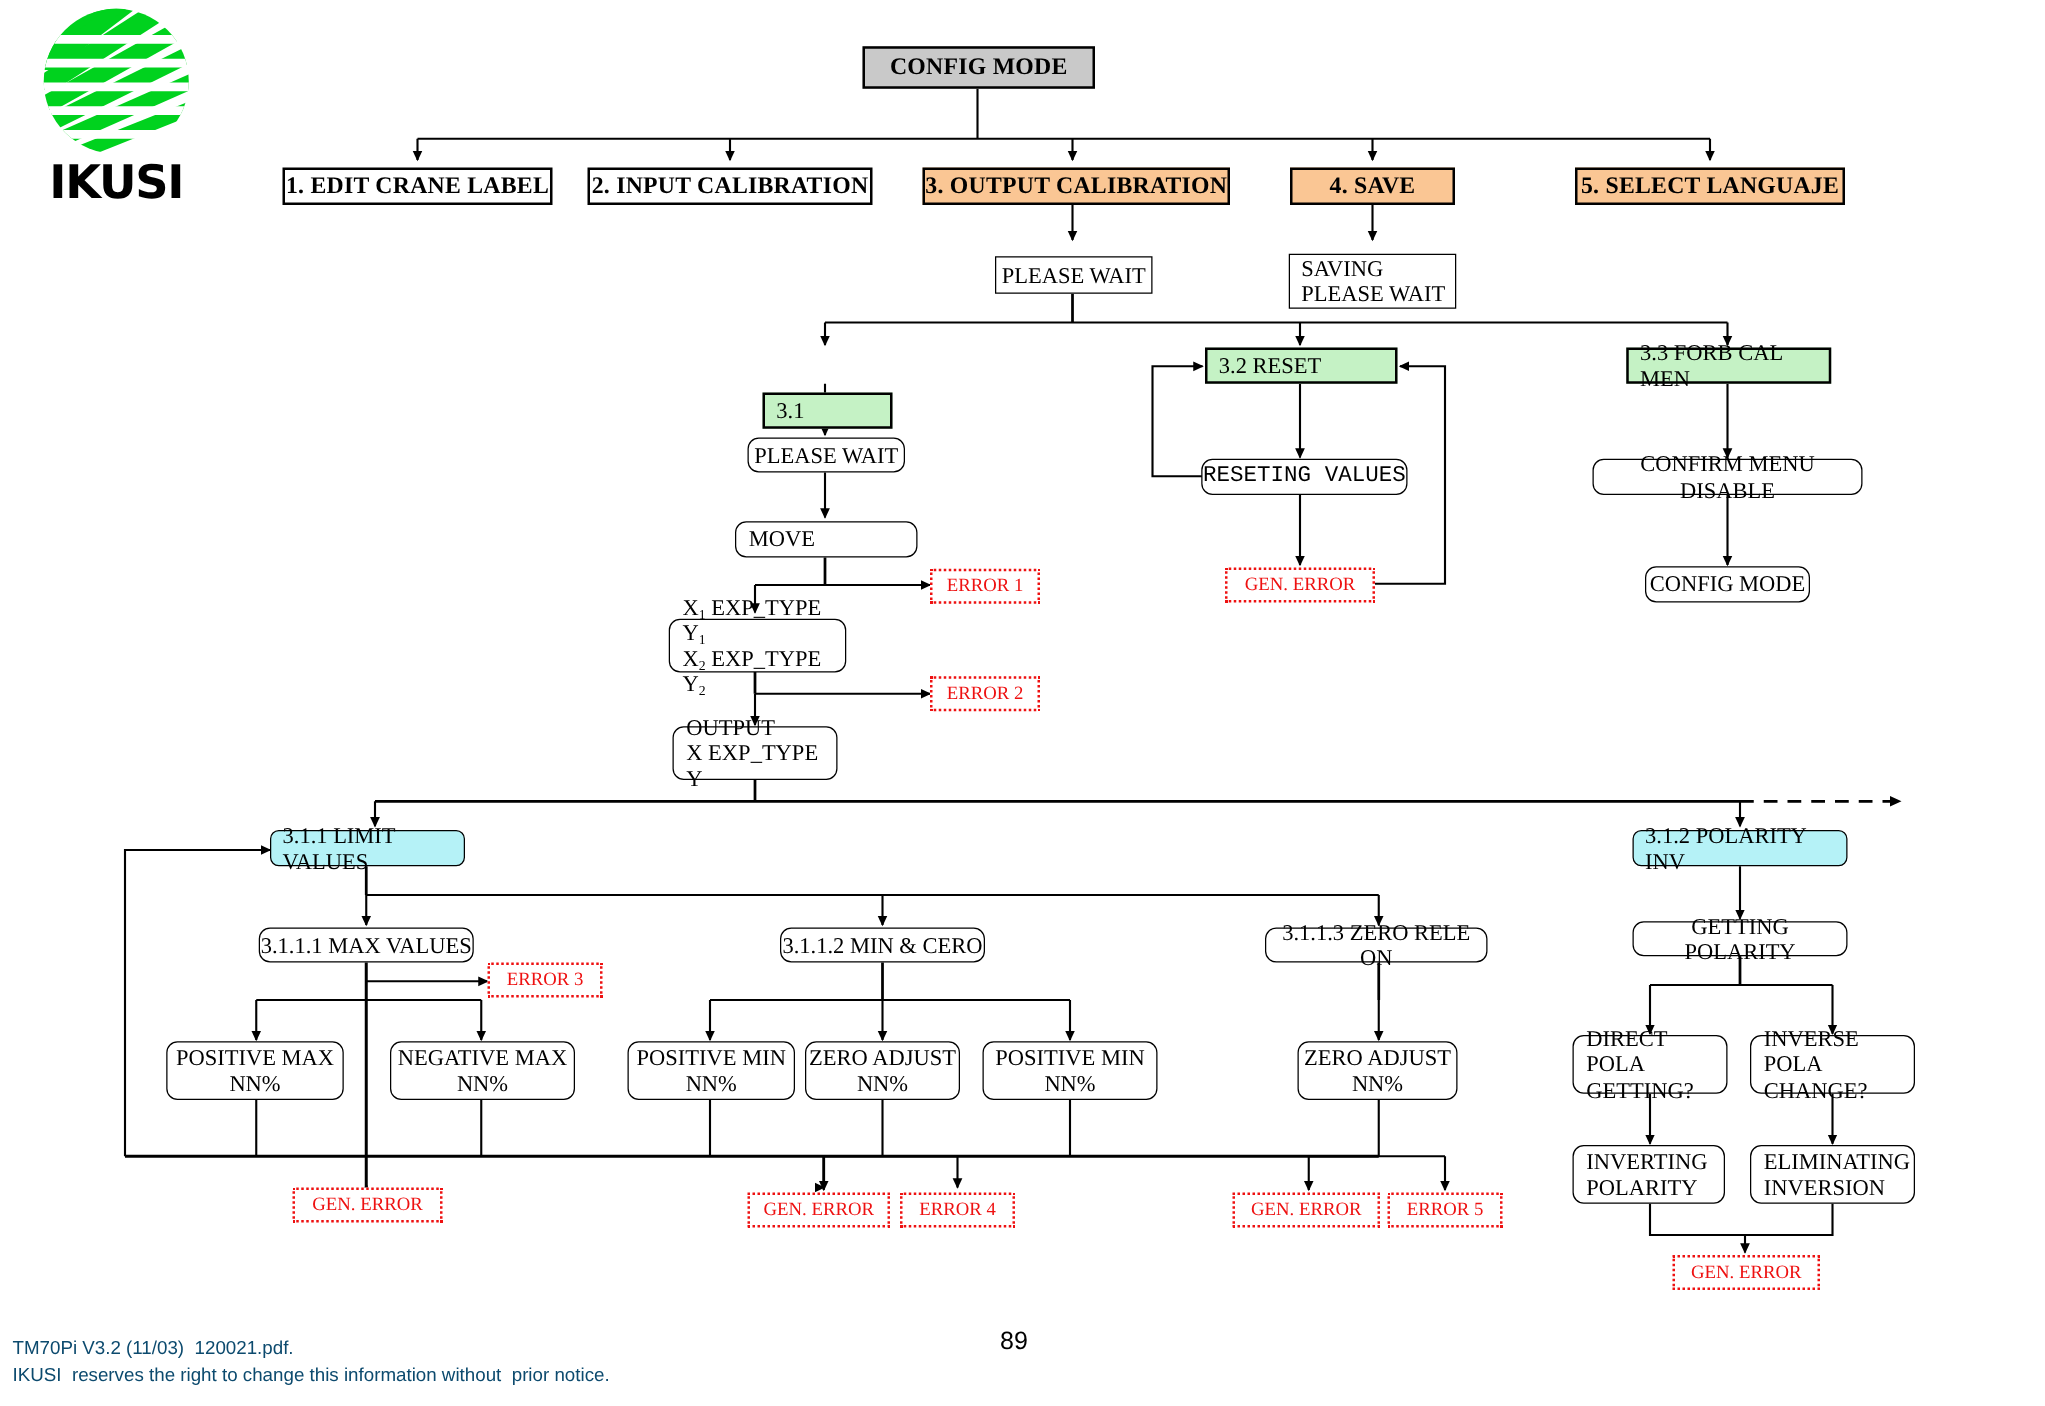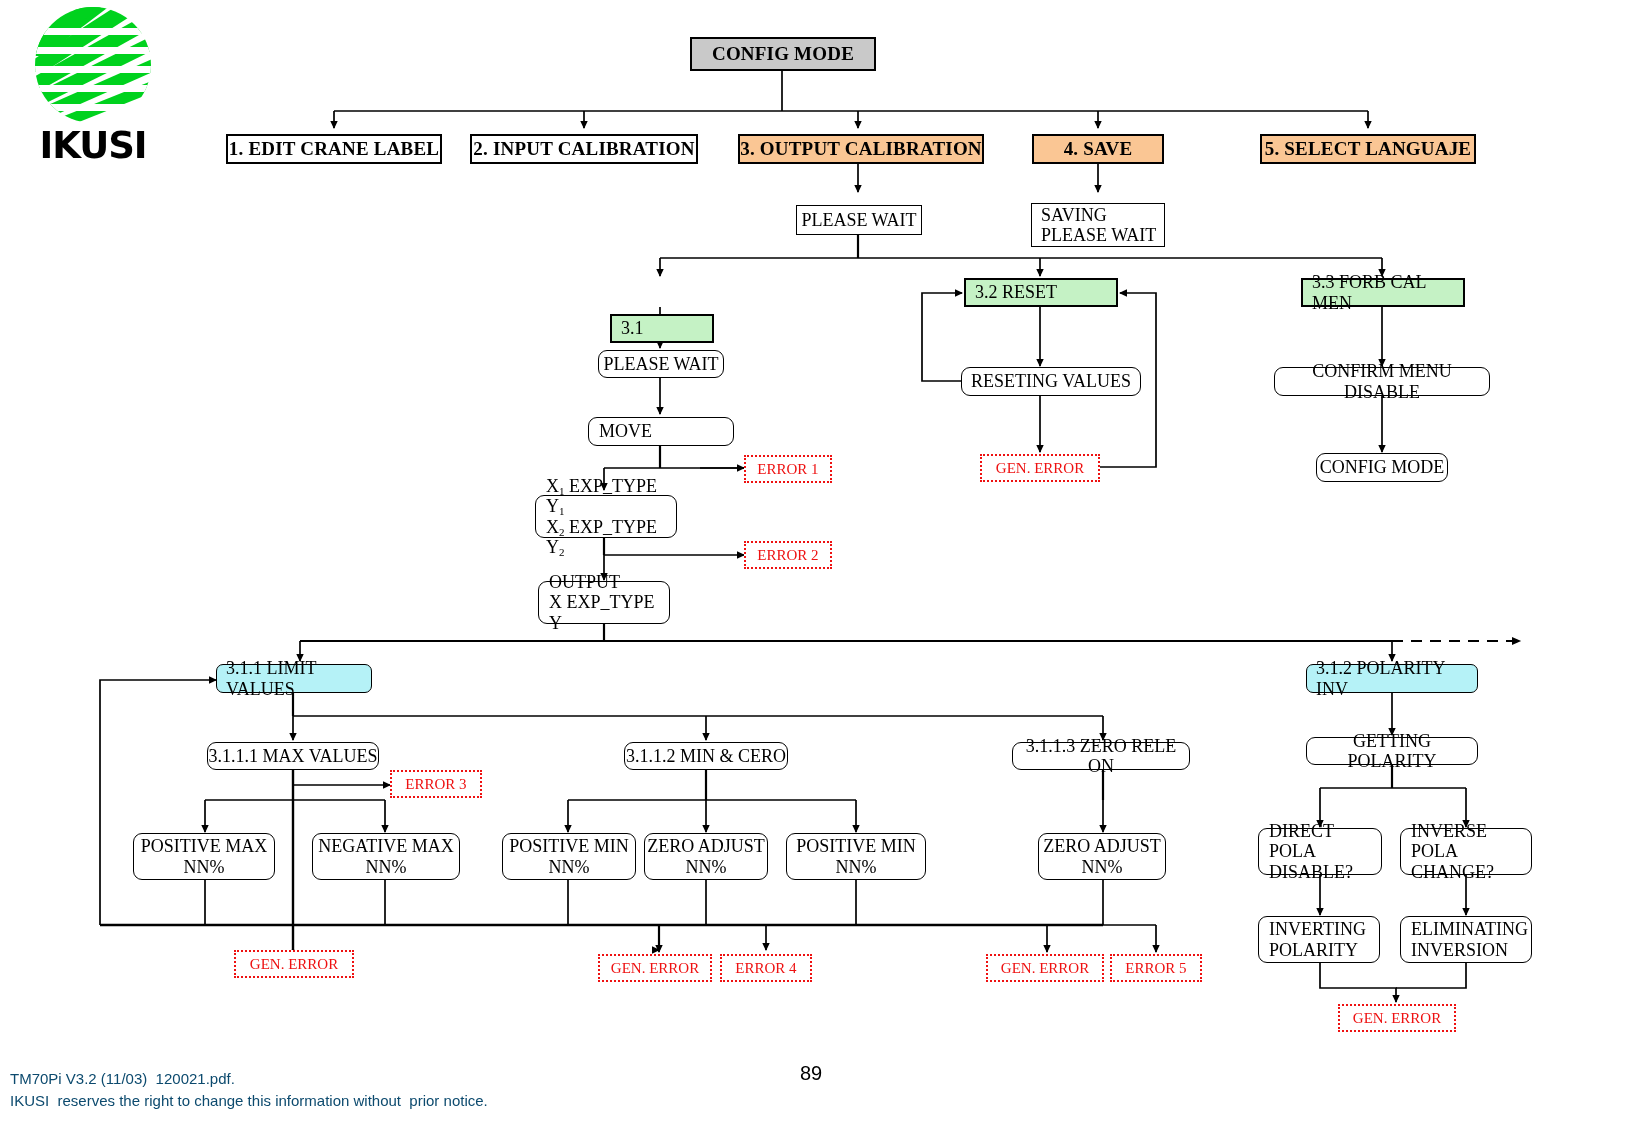--- a/index.html
+++ b/index.html
@@ -305,21 +305,21 @@
   </div>
   <div class="node msg" style="left:535px;top:495px;width:142px;height:43px;">
     <span class="ln">X<sub>1</sub> EXP_TYPE Y<sub>1</sub></span>
     <span class="ln">X<sub>2</sub> EXP_TYPE Y<sub>2</sub></span>
   </div>
   <div class="node msg" style="left:538px;top:581px;width:132px;height:43px;">
     <span class="ln">OUTPUT</span>
     <span class="ln">X EXP_TYPE Y</span>
   </div>
 
-  <div class="node msg ctr" style="left:961px;top:367px;width:180px;height:29px;">
+  <div class="node msg ctr" style="left:961px;top:367px;width:165px;height:29px;font-family:Liberation Mono, monospace;">
     <span class="ln">RESETING VALUES</span>
   </div>
 
   <div class="node msg ctr" style="left:1274px;top:367px;width:216px;height:29px;">
     <span class="ln">CONFIRM MENU DISABLE</span>
   </div>
   <div class="node msg ctr" style="left:1316px;top:453px;width:132px;height:29px;">
     <span class="ln">CONFIG MODE</span>
   </div>
 
@@ -363,21 +363,21 @@
   <div class="node msg ctr" style="left:1038px;top:833px;width:128px;height:47px;">
     <span class="ln">ZERO ADJUST</span>
     <span class="ln">NN%</span>
   </div>
 
   <div class="node msg ctr" style="left:1306px;top:737px;width:172px;height:28px;">
     <span class="ln">GETTING POLARITY</span>
   </div>
   <div class="node msg" style="left:1258px;top:828px;width:124px;height:47px;">
     <span class="ln">DIRECT POLA
-DISABLE?</span>
+GETTING?</span>
   </div>
   <div class="node msg" style="left:1400px;top:828px;width:132px;height:47px;">
     <span class="ln">INVERSE POLA
 CHANGE?</span>
   </div>
   <div class="node msg" style="left:1258px;top:916px;width:122px;height:47px;">
     <span class="ln">INVERTING
 POLARITY</span>
   </div>
   <div class="node msg" style="left:1400px;top:916px;width:132px;height:47px;">

